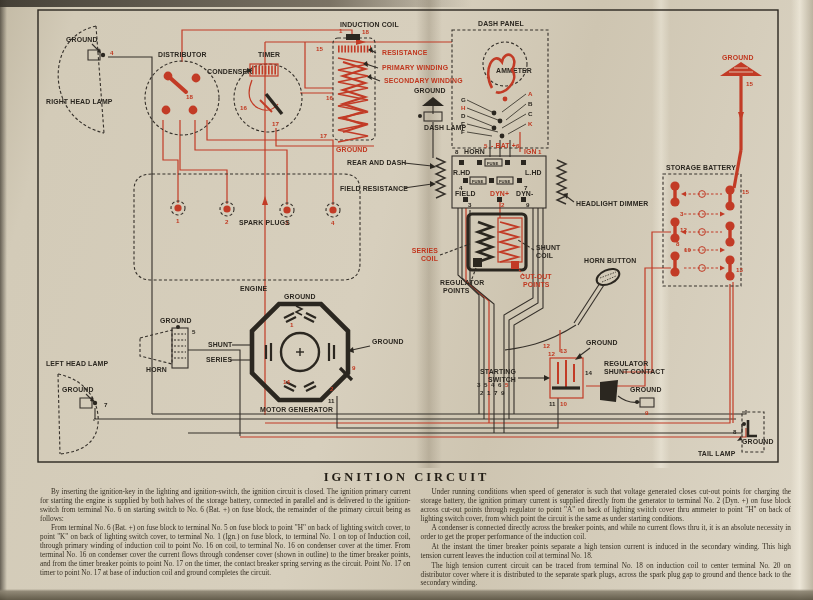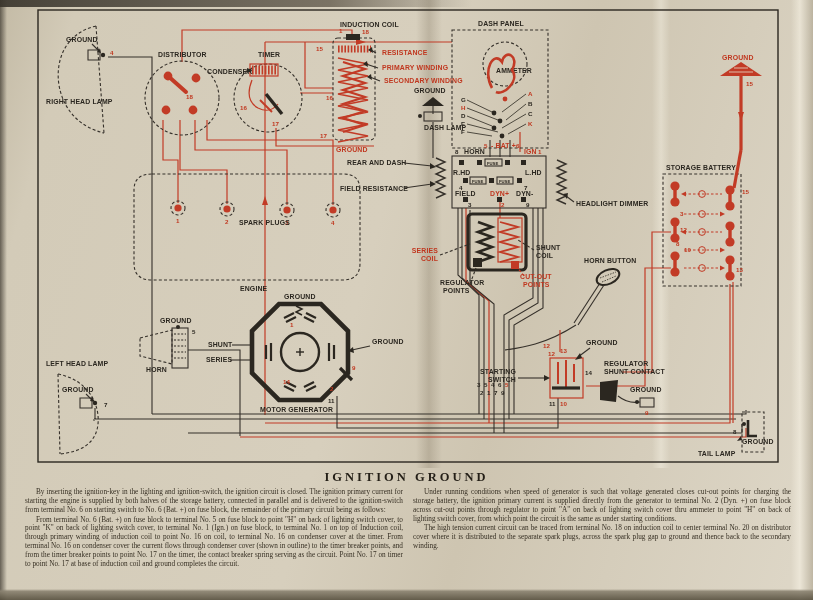--- a/index.html
+++ b/index.html
@@ -17,21 +17,21 @@
   .lb{font:bold 6.9px "Liberation Sans",sans-serif;fill:#2b2720;letter-spacing:.15px;}
   .lr{font:bold 6.9px "Liberation Sans",sans-serif;fill:#c0371f;letter-spacing:.15px;}
   .nb{font:bold 6.2px "Liberation Sans",sans-serif;fill:#2b2720;}
   .nr{font:bold 6.2px "Liberation Sans",sans-serif;fill:#c0371f;}
   .tiny{font:bold 4.2px "Liberation Sans",sans-serif;fill:#2b2720;letter-spacing:0;}
   .wb{stroke:#35302a;fill:none;stroke-width:1.1;}
   .wr{stroke:#c23b26;fill:none;stroke-width:1.2;}
   .dash{stroke-dasharray:3 2.2;}
   .textblock{position:absolute;left:0;top:466px;width:813px;color:#362f23;}
   .heading{text-align:center;font:bold 12.5px "Liberation Serif",serif;letter-spacing:3px;margin:4px 0 3px 0;color:#241f17;}
-  .cols{display:flex;gap:10px;padding:0 22px 0 25px;}
+  .cols{display:flex;gap:10px;padding:0 22px 0 40px;}
   .col{width:50%;font-size:7.25px;line-height:1.22;text-align:justify;}
   .col p{margin:0 0 1px 0;text-indent:11px;}
 </style>
 </head>
 <body>
 
 <div class="page">
   <div class="edge-top"></div>
   <div class="edge-left"></div>
   <div class="fold-center"></div>
@@ -492,27 +492,29 @@
       <circle cx="744" cy="424" r="2" fill="#2b2720"></circle>
       <text class="nb" x="733" y="434">8</text>
       <text class="lb" x="698" y="456">TAIL LAMP</text>
       <text class="lb" x="742" y="444">GROUND</text>
       <polygon fill="#2b2720" points="742,440 737,441 741,436"></polygon>
     </g>
 
   </svg>
 
   <div class="textblock">
-    <div class="heading">IGNITION GROUND</div>
+    <div class="heading">IGNITION CIRCUIT</div>
     <div class="cols">
       <div class="col">
         <p>By inserting the ignition-key in the lighting and ignition-switch, the ignition circuit is closed. The ignition primary current for starting the engine is supplied by both halves of the storage battery, connected in parallel and is delivered to the ignition-switch from terminal No. 6 on starting switch to No. 6 (Bat. +) on fuse block, the remainder of the primary circuit being as follows:</p>
         <p>From terminal No. 6 (Bat. +) on fuse block to terminal No. 5 on fuse block to point "H" on back of lighting switch cover, to point "K" on back of lighting switch cover, to terminal No. 1 (Ign.) on fuse block, to terminal No. 1 on top of Induction coil, through primary winding of induction coil to point No. 16 on coil, to terminal No. 16 on condenser cover at the timer. From terminal No. 16 on condenser cover the current flows through condenser cover (shown in outline) to the timer breaker points, and from the timer breaker points to point No. 17 on the timer, the contact breaker spring serving as the circuit.  Point No. 17 on timer to point No. 17 at base of induction coil and ground completes the circuit.</p>
       </div>
       <div class="col">
         <p>Under running conditions when speed of generator is such that voltage generated closes cut-out points for charging the storage battery, the ignition primary current is supplied directly from the generator to terminal No. 2 (Dyn. +) on fuse block across cut-out points through regulator to point "A" on back of lighting switch cover thru ammeter to point "H" on back of lighting switch cover, from which point the circuit is the same as under starting conditions.</p>
+        <p>A condenser is connected directly across the breaker points, and while no current flows thru it, it is an absolute necessity in order to get the proper performance of the induction coil.</p>
+        <p>At the instant the timer breaker points separate a high tension current is induced in the secondary winding.  This high tension current leaves the induction coil at terminal No. 18.</p>
         <p>The high tension current circuit can be traced from terminal No. 18 on induction coil to center terminal No. 20 on distributor cover where it is distributed to the separate spark plugs, across the spark plug gap to ground and thence back to the secondary winding.</p>
       </div>
     </div>
   </div>
 
   <div class="edge-bottom"></div>
 </div>
 
 </body></html>

